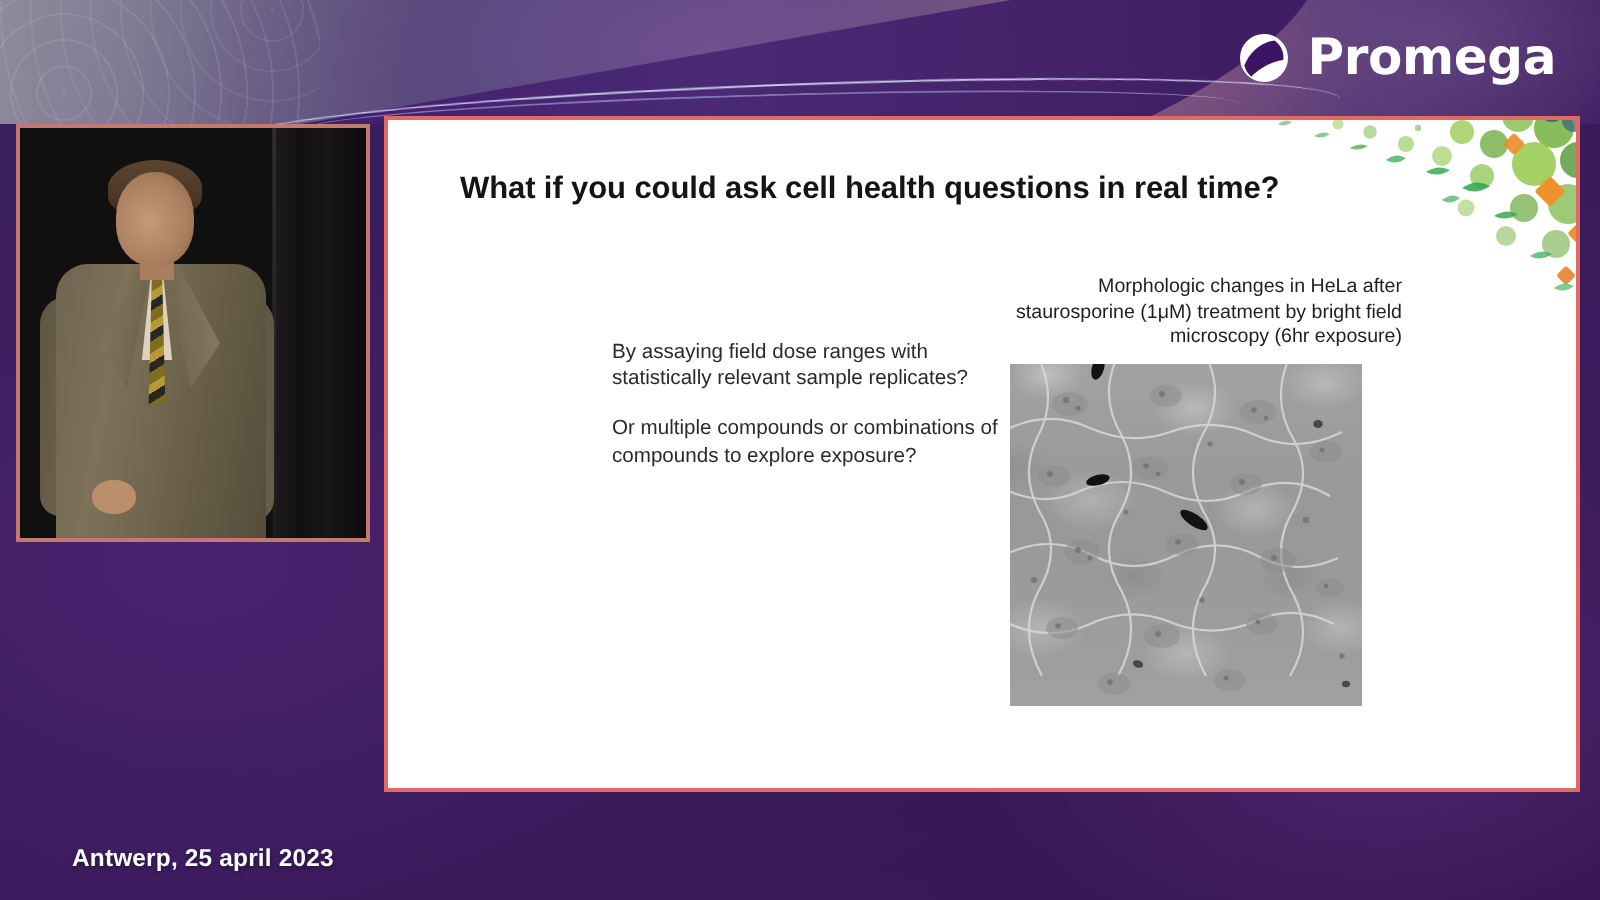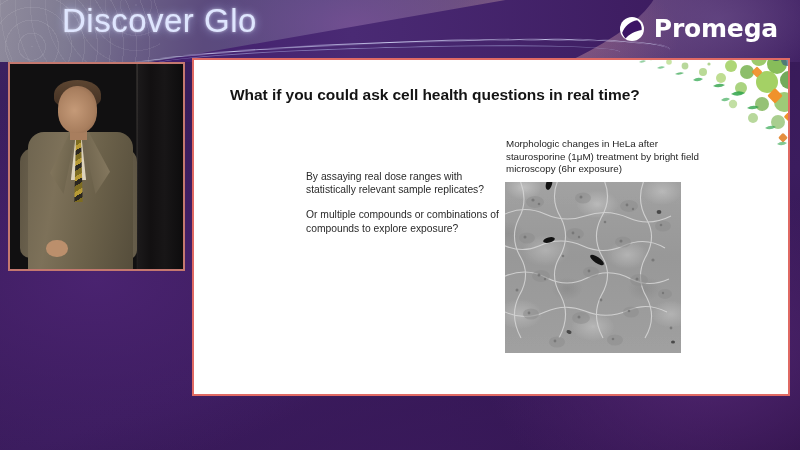--- a/index.html
+++ b/index.html
@@ -175,21 +175,21 @@
   #body-col {
     position:absolute; left:112px; top:110px; width:200px;
   }
   .para {
     font-size:10.3px; line-height:13.2px; color:#2a2a2a; margin-bottom:12px;
   }
   .para:last-child { margin-bottom:0; }
 
   #img-caption {
     position:absolute; left:312px; top:78px; width:195px;
-    font-size:9.8px; line-height:12.6px; color:#1f1f1f;
+    font-size:9.8px; line-height:12.6px; color:#1f1f1f;text-align:right;
   }
   #micro {
     position:absolute; left:311px; top:122px; width:176px; height:171px;
     background:#9a9a9a;
     overflow:hidden;
   }
   #micro-tex {
     position:absolute; inset:-20px;
     background:
       radial-gradient(ellipse 26px 18px at 18% 12%, rgba(255,255,255,.30), rgba(255,255,255,0) 70%),
@@ -220,21 +220,20 @@
 
 <div id="stage">
 
   <div id="banner">
     <div id="banner-bg"></div>
     <div id="banner-rings"></div>
     <div id="swoosh"></div>
     <div id="swoosh-line"></div>
     <div id="swoosh-line2"></div>
 
-    <div id="banner-title">Discover Glo</div>
 
     <div id="promega">
       <span id="promega-mark">
         <svg width="26" height="26" viewBox="0 0 26 26" aria-hidden="true">
           <circle cx="13" cy="13" r="12" fill="#ffffff"></circle>
           <path d="M3.2 16.8 C5.5 10.5 11.2 5.2 18.2 4.2 C21.5 6.4 23.2 10.3 22.6 14.0 C16.2 14.9 10.0 18.6 6.6 22.4 C5.0 20.9 3.7 19.0 3.2 16.8 Z" fill="#3b1464"></path>
         </svg>
       </span>
       <span id="promega-word">Promega</span>
     </div>
@@ -301,21 +300,21 @@
           <circle cx="128" cy="18" r="1.6" fill="#7db84a" opacity=".6"></circle>
           <circle cx="146" cy="10" r="1.4" fill="#8cc152" opacity=".55"></circle>
           <circle cx="162" cy="8" r="1.8" fill="#93c84a" opacity=".6"></circle>
         </g>
       </svg>
     </span>
 
     <div id="slide-title">What if you could ask cell health questions in real time?</div>
 
     <div id="body-col">
-      <div class="para">By assaying real dose ranges with statistically relevant sample replicates?</div>
+      <div class="para">By assaying field dose ranges with statistically relevant sample replicates?</div>
       <div class="para">Or multiple compounds or combinations of compounds to explore exposure?</div>
     </div>
 
     <div id="img-caption">Morphologic changes in HeLa after staurosporine (1μM) treatment by bright field microscopy (6hr exposure)</div>
 
     <div id="micro">
       <div id="micro-tex"></div>
       <svg width="176" height="171" viewBox="0 0 176 171" style="position:absolute;inset:0" aria-hidden="true">
         <g stroke="#d8d8d8" stroke-width="1.1" fill="none" opacity=".85">
           <path d="M-4 34 q22 -12 44 -2 q20 9 40 2 q22 -8 44 2 q20 9 42 -2"></path>
@@ -380,14 +379,15 @@
         </g>
         <g fill="#3a3a3a" opacity=".85">
           <ellipse cx="154" cy="30" rx="2.4" ry="2"></ellipse>
           <ellipse cx="64" cy="150" rx="2.6" ry="1.8" transform="rotate(20 64 150)"></ellipse>
           <ellipse cx="168" cy="160" rx="2" ry="1.6"></ellipse>
         </g>
       </svg>
     </div>
   </div>
 
+  <div id="footer-text">Antwerp, 25 april 2023</div>
 
 </div>
 
 </body></html>

